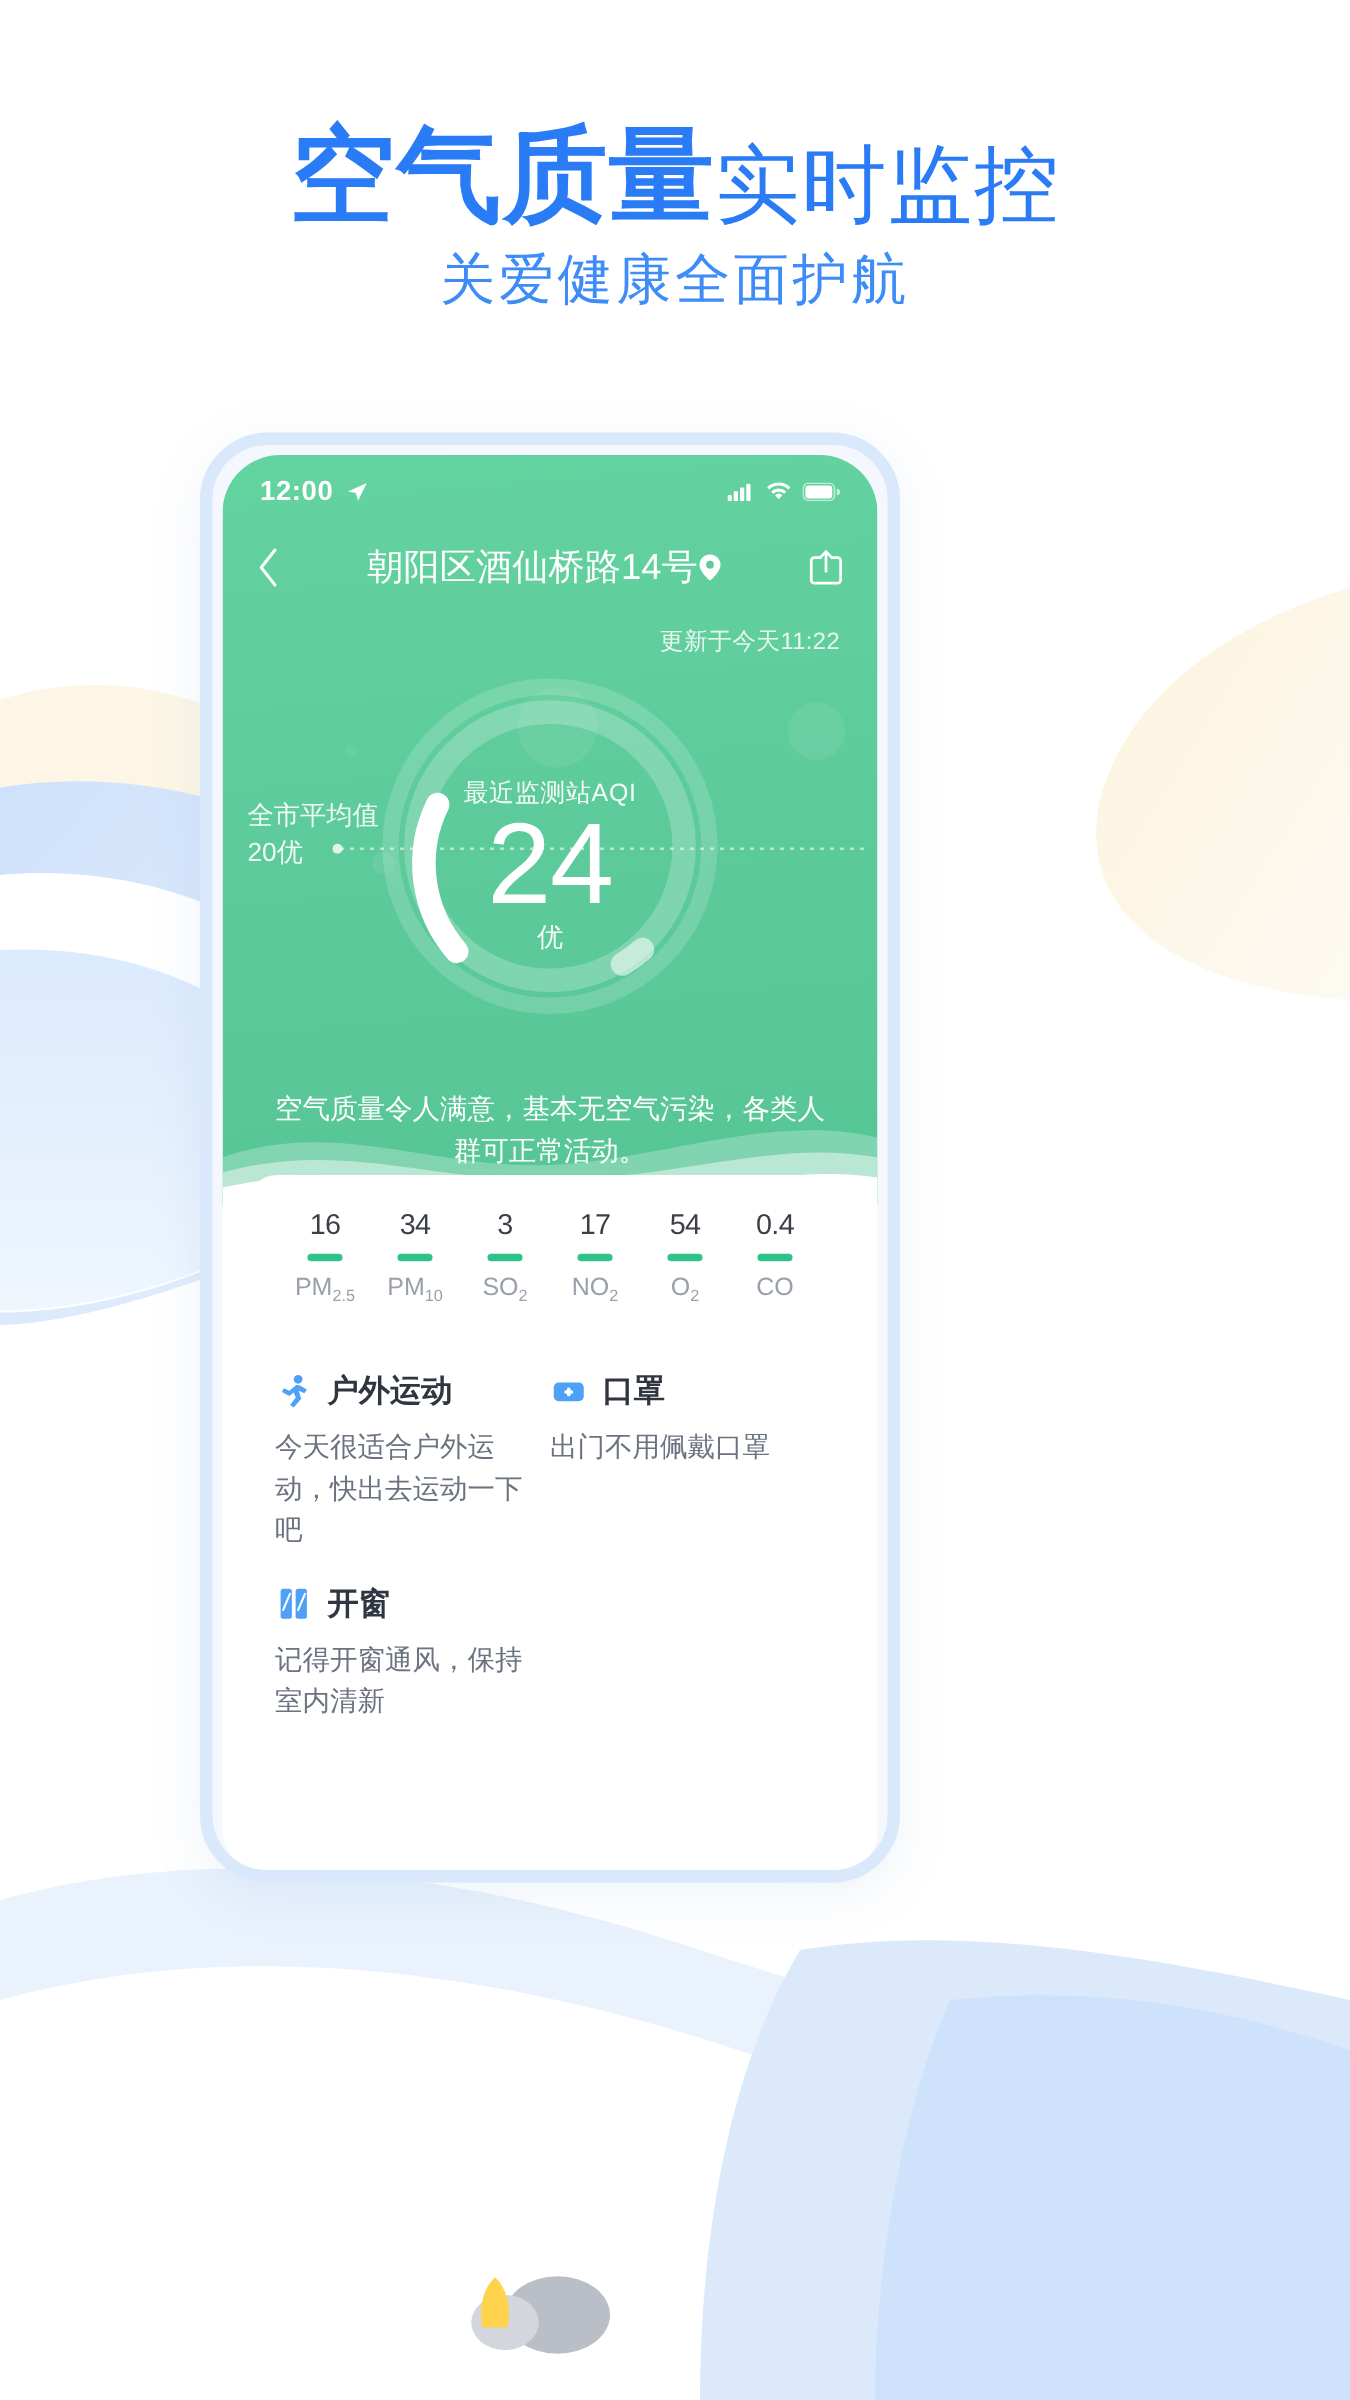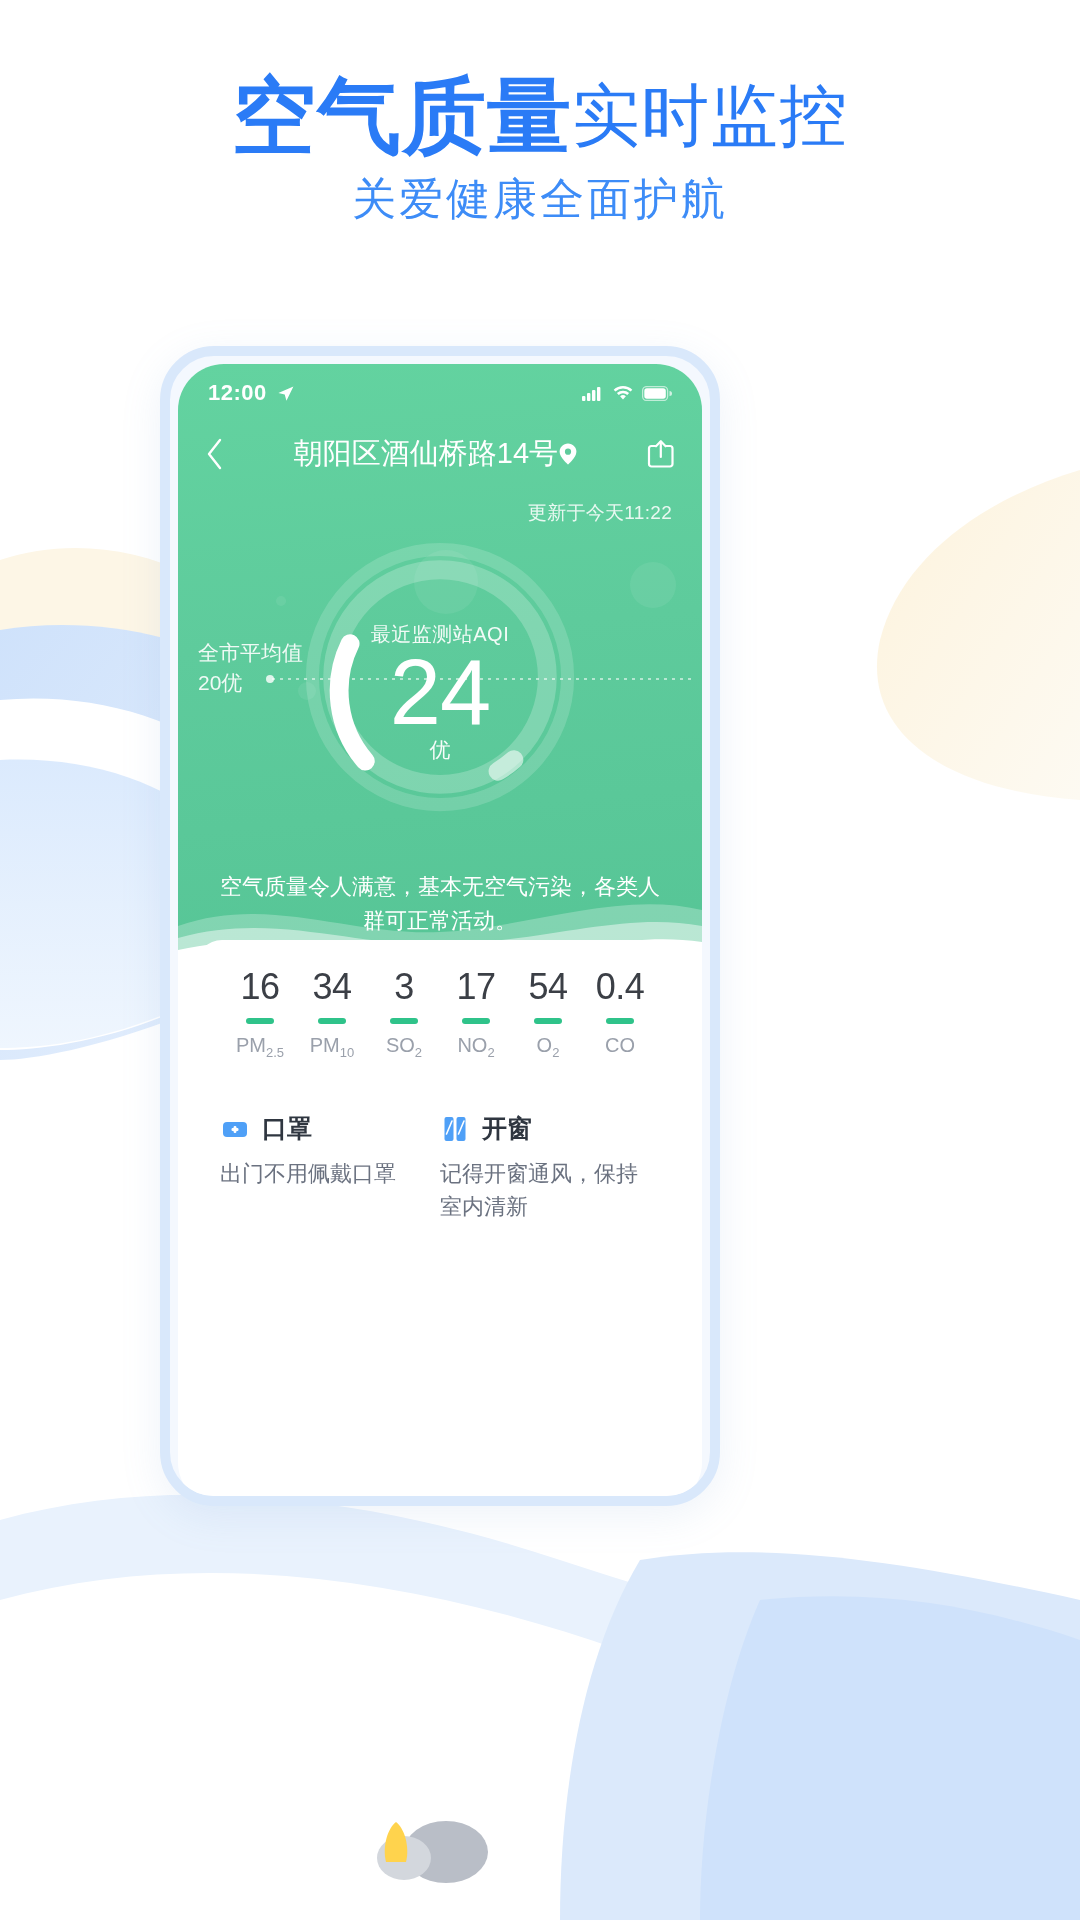--- a/index.html
+++ b/index.html
@@ -10,22 +10,22 @@
     position:relative;
     overflow:hidden;
   }
 
   
   #bg { position:absolute; inset:0; z-index:0; }
 
   
   .header { position:absolute; top:0; left:0; width:1080px; z-index:3; text-align:center; }
   .title-row {
-    margin-top:72px;
-    display:flex; align-items:center; justify-content:center; 
+    margin-top:96px;
+    display:flex; align-items:flex-end; justify-content:center; 
     white-space:nowrap;
   }
   .title-strong {
     font-size:84px; font-weight:bold; color:#2a7bf6; letter-spacing:1px;
     line-height:1.05;
   }
   .title-light {
     font-size:68px; font-weight:normal; color:#2a7bf6; letter-spacing:1px;
     line-height:1.05;
   }
@@ -111,21 +111,21 @@
 
   .wave { position:absolute; left:0; bottom:0; width:100%; height:90px; }
 
   
   .card {
     background:#fff; border-radius:26px; margin:0 18px; padding:18px 14px 16px;
     position:relative; top:-24px;
   }
   .pollutants { display:flex; justify-content:space-between; padding:8px 14px 0; }
   .pol { text-align:center; flex:1; }
-  .pol-val { font-size:36px; color:#3b3f46; font-weight:500; letter-spacing:-.5px;}
+  .pol-val { font-size:23px; color:#3b3f46; font-weight:500; letter-spacing:-.5px;}
   .pol-bar { width:28px; height:6px; border-radius:3px; background:#2fc38a; margin:10px auto 10px; }
   .pol-name { font-size:20px; color:#9aa0ab; }
   .pol-name sub { font-size:13px; }
 
   .rank {
     display:flex; align-items:center; justify-content:space-between;
     background:#f3f7fd; border-radius:16px; margin:18px 10px 4px; padding:18px 20px;
   }
   .rank-left { display:flex; align-items:center; gap:12px; font-size:25px; color:#2f3640; font-weight:500;}
   .rank-right { display:flex; align-items:center; gap:8px; font-size:23px; color:#9aa0ab; }
@@ -304,20 +304,30 @@
         <div class="pol-bar"></div>
         <div class="pol-name"><span>CO</span><sub></sub></div>
       </div>
     </div>
 
   </div>
 
   <div class="advice">
     <div class="advice-grid">
 
+      <div class="adv-item">
+        <div class="adv-head">
+          <svg width="30" height="30" viewBox="0 0 30 30">
+            <circle cx="18.5" cy="5.4" r="3.5" fill="#4fa0f7"></circle>
+            <path d="M17 10 L11.5 14.5 L7 12.5 L5.5 15.5 L11.5 18.8 L15 16 L16.6 20 L12 26 L15 28 L21 21 L19 14.5 L23.5 16.5 L25.5 13.5 L19.5 10.2 Z" fill="#4fa0f7"></path>
+          </svg>
+          <span class="adv-title">户外运动</span>
+        </div>
+        <div class="adv-body">今天很适合户外运动，快出去运动一下吧</div>
+      </div>
 
       <div class="adv-item">
         <div class="adv-head">
           <svg width="30" height="30" viewBox="0 0 30 30">
             <rect x="3" y="8" width="24" height="15" rx="4" fill="#4fa0f7"></rect>
             <rect x="13.6" y="12" width="2.8" height="7" rx="1.2" fill="#ffffff"></rect>
             <rect x="11.5" y="14.1" width="7" height="2.8" rx="1.2" fill="#ffffff"></rect>
           </svg>
           <span class="adv-title">口罩</span>
         </div>

